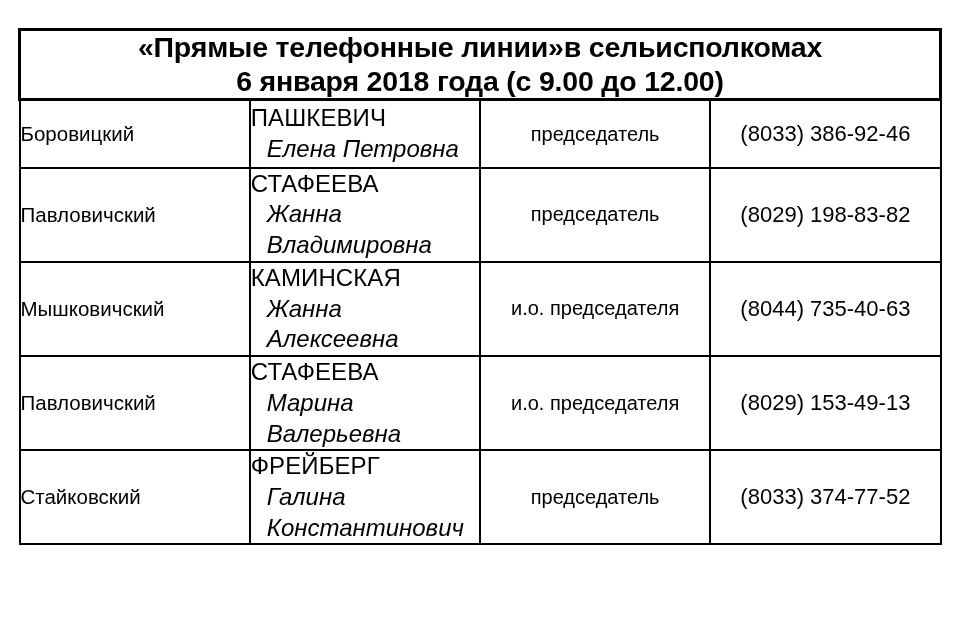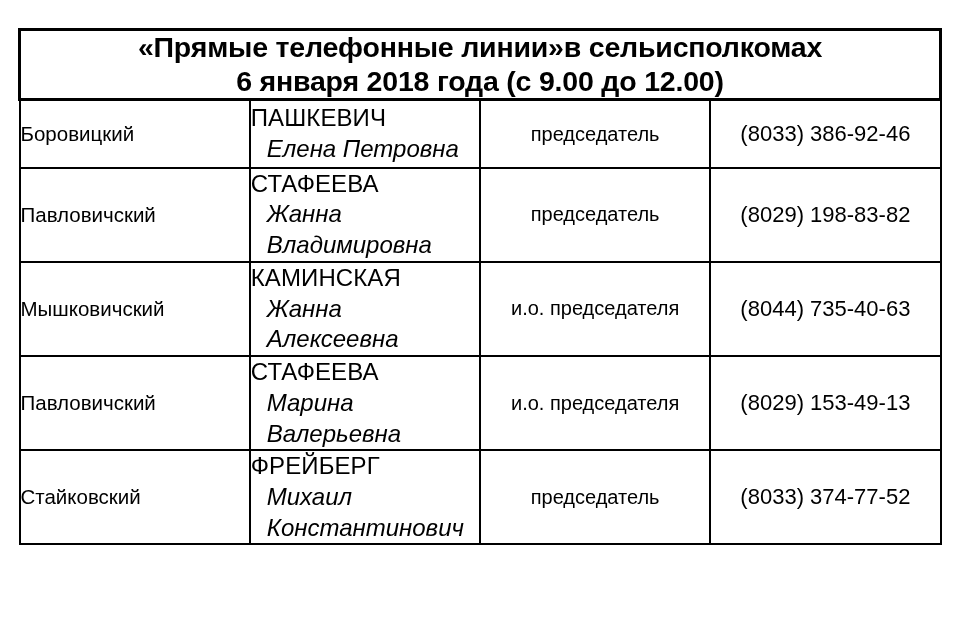--- a/index.html
+++ b/index.html
@@ -130,20 +130,20 @@
         </td>
         <td class="c-role">и.о. председателя</td>
         <td class="c-phone">(8029) 153-49-13</td>
       </tr>
 
 
       <tr class="data-row">
         <td class="c-village">Стайковский</td>
         <td class="c-person">
           <span class="surname">ФРЕЙБЕРГ</span>
-          <span class="fullname">Михаил Константинович</span>
+          <span class="fullname">Галина Константинович</span>
         </td>
         <td class="c-role">председатель</td>
         <td class="c-phone">(8033) 374-77-52</td>
       </tr>
     </tbody>
   </table>
 </div>
 
 </body></html>

